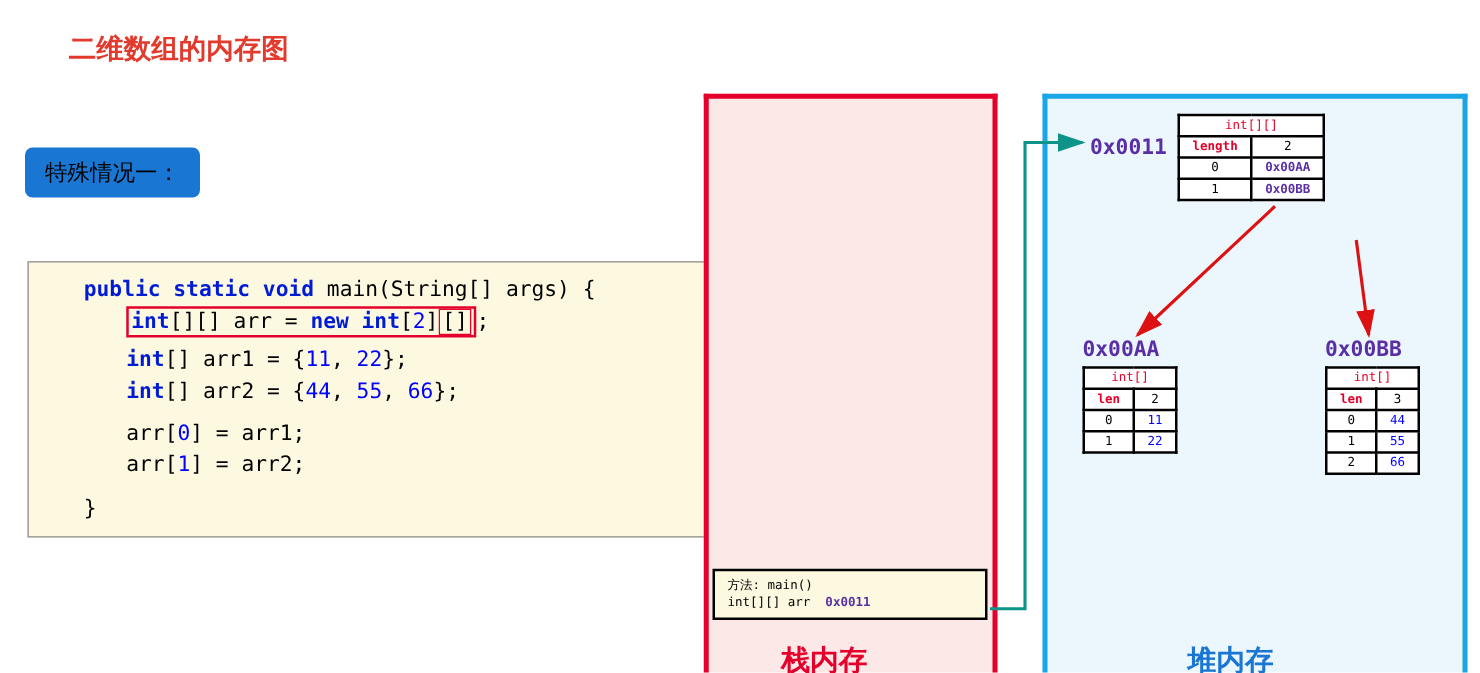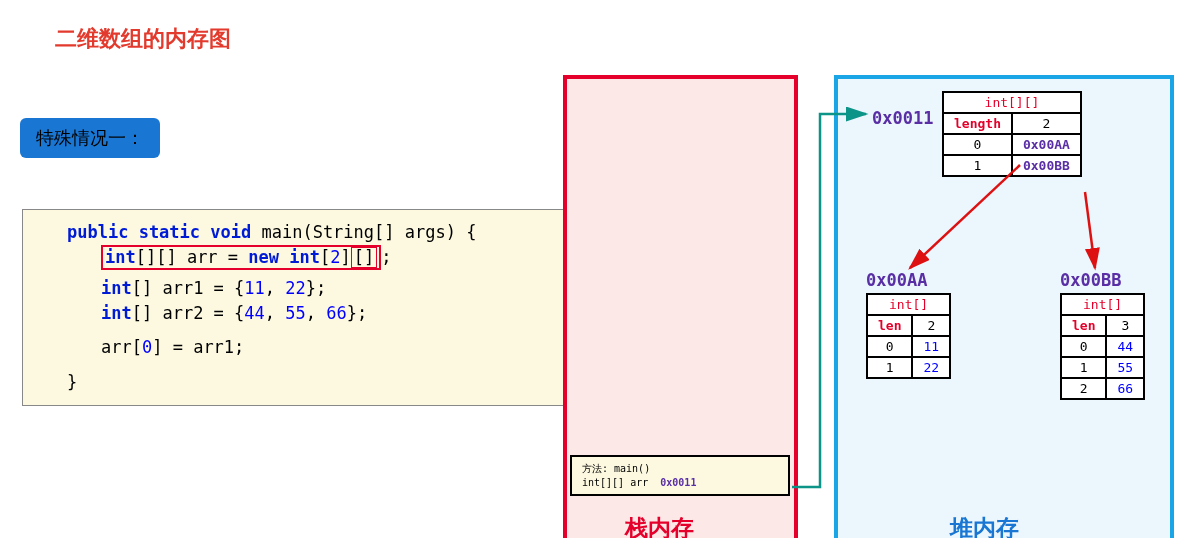--- a/index.html
+++ b/index.html
@@ -16,21 +16,21 @@
   .redbox{border:2px solid #e4002b;padding:0 2px;display:inline-block;line-height:1.15em;}
   .stack{border-left:4px solid #e4002b;border-right:4px solid #e4002b;border-top:4px solid #e4002b;
     background:#fde8e8;}
   .heap{border:4px solid #1aa6e6;background:#ebf6fd;border-bottom:none;}
   .frame{background:#fcf9e0;border:2px solid #000;font-family:Consolas,Menlo,monospace;
     font-size:10px;line-height:1.35;padding:5px 10px;}
   .stackLbl{color:#e4002b;font-size:23px;font-weight:700;}
   .heapLbl{color:#1976d2;font-size:23px;font-weight:700;}
   .addr{color:#5a2fa5;font-weight:700;font-family:Consolas,Menlo,monospace;}
   table.obj{border-collapse:collapse;background:#fff;font-family:Consolas,Menlo,monospace;
-    font-size:13px;}
+    font-size:10px;}
   table.obj th{border:2px solid #000;padding:2px 10px;font-weight:400;}
   table.obj td{border:2px solid #000;padding:2px 10px;text-align:center;}
   .objHdr{color:#e4002b;}
   .cellAddr{color:#5a2fa5;font-weight:700;}
   svg.arrows{position:absolute;left:0;top:0;width:1184px;height:538px;pointer-events:none;}
 </style>
 </head>
 <body>
 
 <div class="abs title" style="left:55px;top:24px;">二维数组的内存图</div>
@@ -40,20 +40,21 @@
 </div>
 
 <div class="abs codebox" style="left:22px;top:209px;width:588px;padding-left:44px;">
   <div><span class="kw">public static void</span><span> main(String[] args) {</span></div>
   <div style="padding-left:34px;">
     <span class="redbox"><span class="ty">int</span><span>[][] arr = </span><span class="ty">new int</span><span>[</span><span class="nm">2</span><span>]</span><span class="redbox" style="border-width:1px;">[]</span></span><span>;</span>
   </div>
   <div style="padding-left:34px;margin-top:6px;"><span class="ty">int</span><span>[] arr1 = {</span><span class="nm">11</span><span>, </span><span class="nm">22</span><span>};</span></div>
   <div style="padding-left:34px;"><span class="ty">int</span><span>[] arr2 = {</span><span class="nm">44</span><span>, </span><span class="nm">55</span><span>, </span><span class="nm">66</span><span>};</span></div>
   <div style="padding-left:34px;margin-top:10px;"><span>arr[</span><span class="nm">0</span><span>] = arr1;</span></div>
+  <div style="padding-left:34px;"><span>arr[</span><span class="nm">1</span><span>] = arr2;</span></div>
   <div style="margin-top:10px;">}</div>
 </div>
 
 <div class="abs stack" style="left:563px;top:75px;width:235px;height:463px;"></div>
 <div class="abs frame" style="left:570px;top:455px;width:220px;">
   <div>方法: main()</div>
   <div><span>int[][] arr</span>&nbsp;&nbsp;<span class="addr">0x0011</span></div>
 </div>
 <div class="abs stackLbl" style="left:625px;top:513px;">栈内存</div>
 

